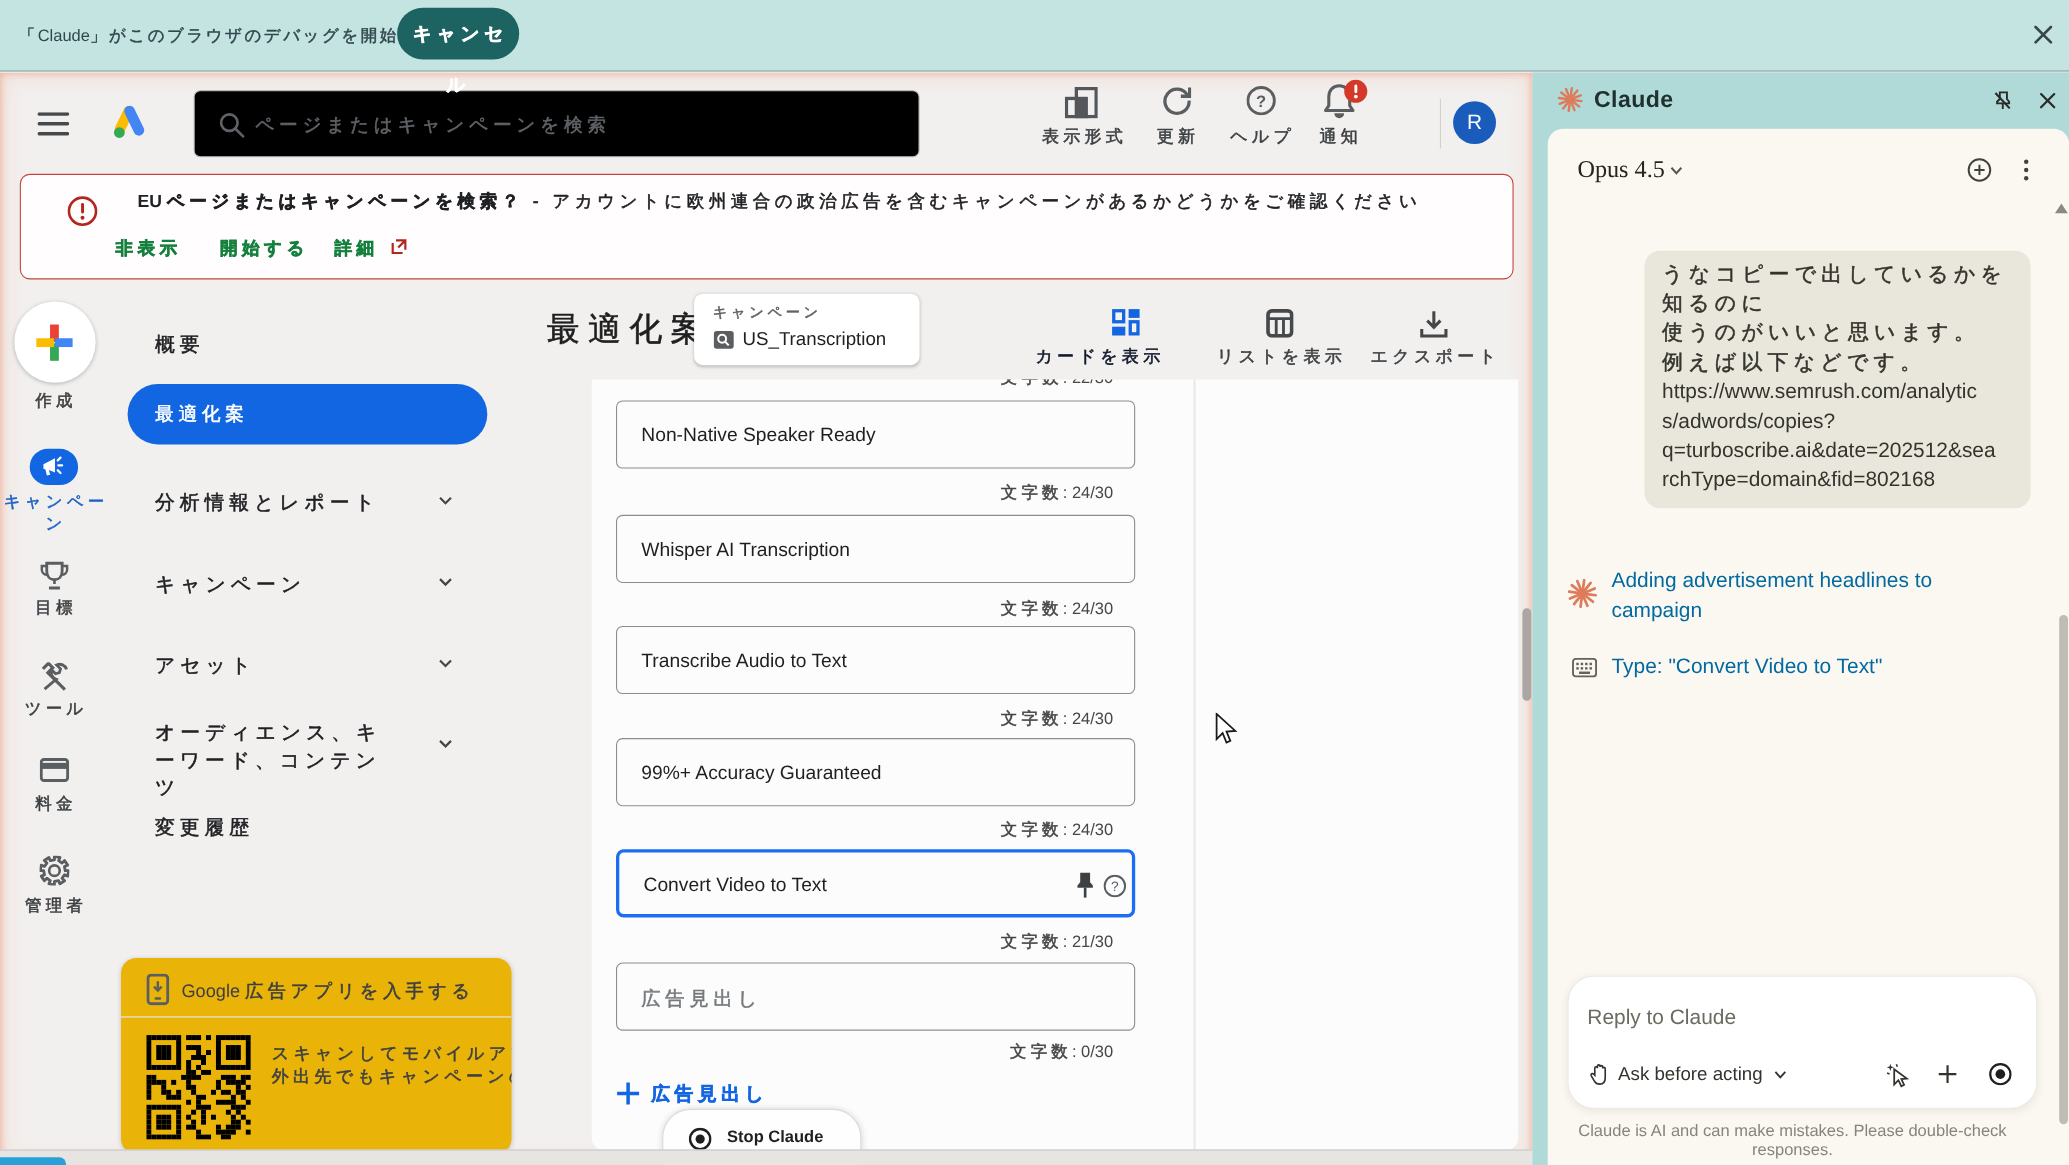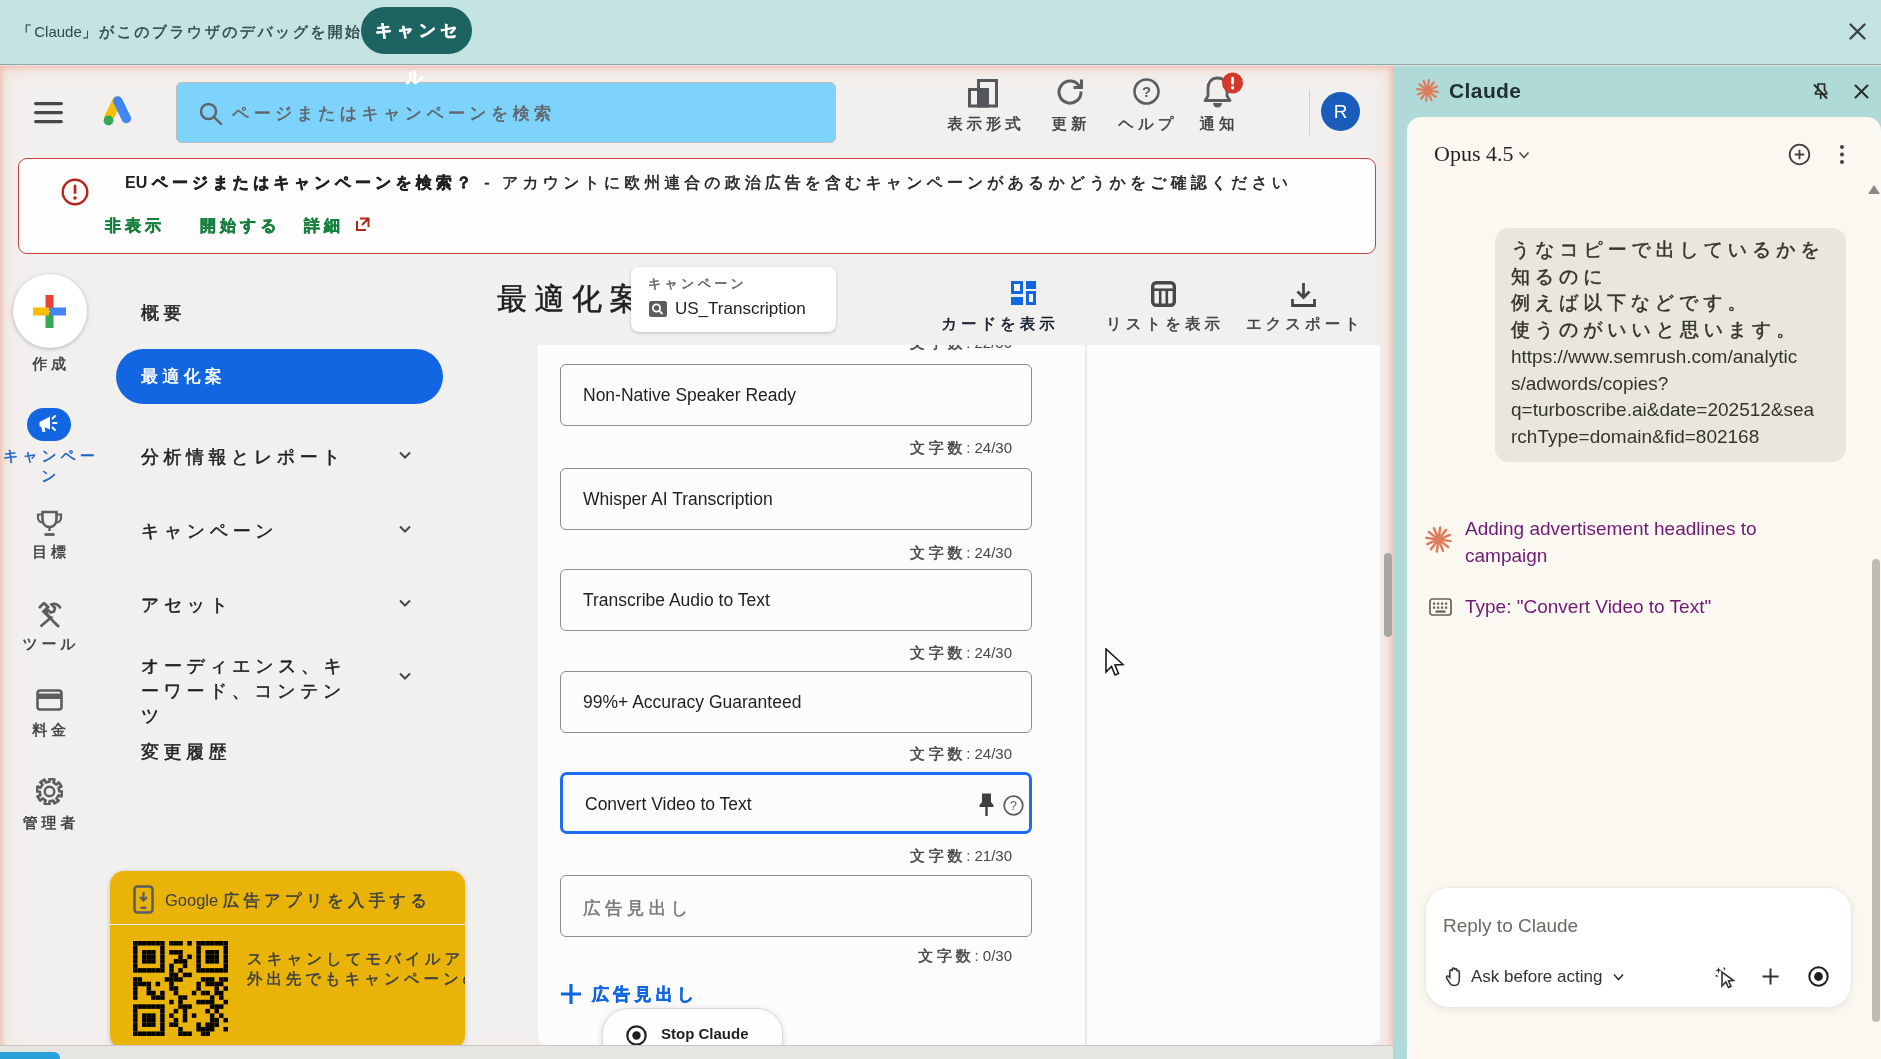--- a/index.html
+++ b/index.html
@@ -9,21 +9,21 @@
 .msg span{-webkit-text-stroke:.45px}
 .abs{position:absolute}
 svg{display:block}
 
 .topbar{position:absolute;left:0;top:0;width:1881px;height:65px;background:#c3e4e0;border-bottom:1px solid #8fa6a3}
 .topbar .msg{position:absolute;left:17px;top:22px;font-size:17px;color:#31474e}
 .cancel{position:absolute;left:361px;top:7px;width:111px;height:47px;background:#1d6361;border-radius:24px;color:#fff;font-size:17px;font-weight:bold;text-align:center;line-height:47px;text-indent:.25em}
 
 .gpage{position:absolute;left:0;top:66px;width:1393px;height:993px;background:#f2f0ef;overflow:hidden;box-shadow:inset 0 0 7px 1px rgba(237,150,118,.62),inset 0 0 20px 5px rgba(243,193,172,.30)}
 .gp{position:absolute}
-.searchbox{position:absolute;left:176px;top:16px;width:660px;height:61px;background:#7dd3fc;border:1px solid #bdbbba;border-radius:6px}
+.searchbox{position:absolute;left:176px;top:16px;width:660px;height:61px;background:#000000;border:1px solid #bdbbba;border-radius:6px}
 .searchbox .ph{position:absolute;left:55px;top:19px;font-size:17px;color:#5f6368}
 .redbanner{position:absolute;left:18px;top:92px;width:1358px;height:96px;background:#fffdfd;border:1.6px solid #c5443c;border-radius:9px}
 .rb-t{position:absolute;left:106px;top:14px;font-size:16px;color:#202124}
 .rb-l{position:absolute;top:57px;font-size:16px;font-weight:bold;color:#15803d}
 
 .rail-label{position:absolute;font-size:15px;color:#3d4043;text-align:center;width:110px;left:-6px;text-indent:.25em}
 .createbtn{position:absolute;left:13px;top:208px;width:74px;height:74px;border-radius:50%;background:#fff;box-shadow:0 1px 4px rgba(0,0,0,.25)}
 .megpill{position:absolute;left:27px;top:342px;width:44px;height:33px;border-radius:17px;background:#1266e2}
 
 .snav{position:absolute;font-size:18px;color:#202124}
@@ -37,21 +37,21 @@
 .cnt{position:absolute;width:200px;text-align:right;font-size:15px;color:#474746}
 .title{position:absolute;left:497px;top:213px;font-size:30px;color:#1f1f1f}
 .cpill{position:absolute;left:631px;top:201px;width:205px;height:65px;background:#fff;border-radius:8px;box-shadow:0 1px 3px rgba(60,60,60,.3)}
 .tbtn{position:absolute;width:140px;text-align:center;font-size:15.5px;color:#3d4043;text-indent:.25em}
 .qrcard{position:absolute;left:110px;top:805px;width:355px;height:178px;background:#eab308;border-radius:14px;box-shadow:0 1px 5px rgba(0,0,0,.2);overflow:hidden}
 .stopc{position:absolute;left:602px;top:942px;width:181px;height:117px;background:#fefefe;border:1px solid #dddbd9;border-radius:26px;box-shadow:0 1px 6px rgba(0,0,0,.15)}
 
 .claude{position:absolute;left:1393px;top:66px;width:488px;height:993px;background:#afdad7}
 .cpanel{position:absolute;left:14px;top:51px;width:474px;height:942px;background:#faf8f1;border-radius:14px 14px 0 0}
 .bubble{position:absolute;left:88px;top:111px;width:351px;height:234px;background:#e9e7dc;border-radius:14px;font-size:19px;color:#34342e;line-height:26.7px;padding:9px 16px}
-.stat{position:absolute;font-size:19px;color:#701a75}
+.stat{position:absolute;font-size:19px;color:#0369a1}
 .reply{position:absolute;left:18px;top:770px;width:427px;height:121px;background:#fff;border:1px solid #eceae2;border-radius:24px;box-shadow:0 2px 8px rgba(0,0,0,.07)}
 .foot{position:absolute;left:0px;top:903px;width:445px;text-align:center;font-size:15px;color:#85857c}
 
 .bstrip{position:absolute;left:0;top:1045px;width:1393px;height:14px;background:#e7e5e2;border-top:1px solid #c9c7c5}
 .bluechip{position:absolute;left:0;top:1052px;width:60px;height:7px;background:#29a0d8;border-radius:0 6px 0 0}
 </style></head>
 <body>
 <div class="root">
   <div class="gpage" id="gpage">
 
@@ -542,22 +542,22 @@
             <circle cx="3" cy="3" r="2"></circle>
             <circle cx="3" cy="10.5" r="2"></circle>
             <circle cx="3" cy="18" r="2"></circle>
           </g>
         </svg>
       <svg class="abs" style="left:461px;top:68px" width="12" height="9" viewBox="0 0 12 9">
           <path d="M6 0 L12 9 L0 9 Z" fill="#8a8a85"></path>
         </svg>
       <div class="bubble">
         <div class="jp">うなコピーで出しているかを知るのに</div>
+        <div class="jp">使うのがいいと思います。</div>
         <div class="jp">例えば以下などです。</div>
-        <div class="jp">使うのがいいと思います。</div>
         <div>https://www.semrush.com/analytic</div>
         <div>s/adwords/copies?</div>
         <div>q=turboscribe.ai&amp;date=202512&amp;sea</div>
         <div>rchType=domain&amp;fid=802168</div>
       </div>
       <svg class="abs" style="left:18px;top:409px" width="27" height="27" viewBox="0 0 23 23">
           <g stroke="#dd7b5a" stroke-width="2.1" stroke-linecap="round">
             <line x1="12.0" y1="8.2" x2="12.9" y2="1.2"></line>
             <line x1="13.5" y1="8.9" x2="17.9" y2="3.3"></line>
             <line x1="14.6" y1="10.3" x2="21.1" y2="7.6"></line>
@@ -606,18 +606,19 @@
             <line x1="2.5" y1="10.5" x2="4.8" y2="11.3" stroke="#33332d" stroke-width="1.4"></line>
           </svg>
         <svg class="abs" style="left:335px;top:79px" width="19" height="19" viewBox="0 0 19 19">
             <path d="M9.5 1.5 L9.5 17.5 M1.5 9.5 L17.5 9.5" stroke="#33332d" stroke-width="2"></path>
           </svg>
         <svg class="abs" style="left:382px;top:78px" width="21" height="21" viewBox="0 0 21 21">
             <circle cx="10.5" cy="10.5" r="9.2" fill="none" stroke="#1f1f1d" stroke-width="2"></circle>
             <circle cx="10.5" cy="10.5" r="4.4" fill="#1f1f1d"></circle>
           </svg>
       </div>
+      <div class="foot">Claude is AI and can make mistakes. Please double-check<br>responses.</div>
     </div>
     <div class="abs" style="left:479px;top:493px;width:8px;height:463px;background:#bebcb3;border-radius:4px"></div>
   </div>
   <div class="bstrip"></div>
   <div class="bluechip"></div>
 </div>
 
 </body></html>

